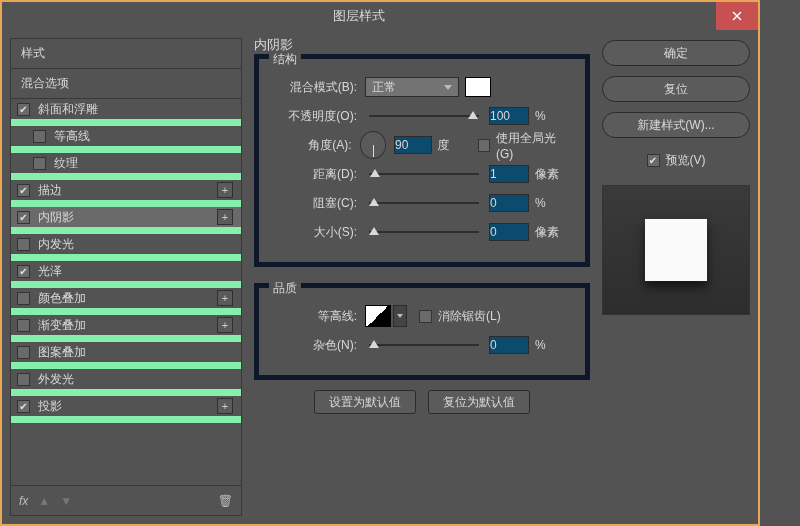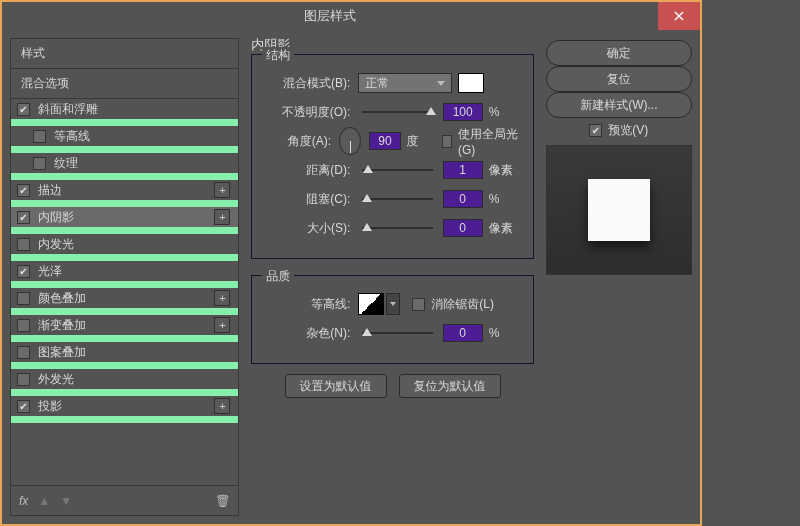--- a/index.html
+++ b/index.html
@@ -1,17 +1,17 @@
 <!DOCTYPE html>
 <html><head>
 <meta charset="utf-8">
 <style>
 *{box-sizing:border-box;margin:0;padding:0;font-family:"Microsoft YaHei",sans-serif;font-size:12px;color:#d8d8d8}
 body{background:#535353;width:800px;height:526px;overflow:hidden}
-.window{width:702px;height:526px;border:2px solid #e8a656;background:#535353;display:flex;flex-direction:column}
+.window{width:760px;height:526px;border:2px solid #e8a656;background:#535353;display:flex;flex-direction:column}
 .titlebar{height:28px;background:#535353;display:flex;align-items:center;position:relative}
 .titlebar .title{flex:1;text-align:center;font-size:13px}
 .titlebar .close{width:42px;height:28px;background:#c75050;display:flex;align-items:center;justify-content:center;cursor:pointer}
 .titlebar .close svg{width:10px;height:10px}
 .body{flex:1;display:flex;padding:8px;gap:8px}
 .left{width:232px;display:flex;flex-direction:column;border:1px solid #383838;background:#535353}
 .left .hdr{padding:6px 10px;border-bottom:1px solid #383838}
 .style-list{flex:1;overflow:auto}
 .style-row{display:flex;align-items:center;height:27px;padding:0 8px 0 6px;border-bottom:7px solid #86efac;cursor:pointer;position:relative}
 .style-row.selected{background:#6a6a6a}
@@ -21,43 +21,43 @@
 .style-row .chk.on::after{content:"✔";font-size:10px;color:#e0e0e0}
 .style-row .lbl{flex:1}
 .style-row .plus{width:16px;height:16px;border:1px solid #2f2f2f;background:#5a5a5a;display:flex;align-items:center;justify-content:center;font-size:11px;color:#ccc}
 .left .footer{height:30px;border-top:1px solid #383838;display:flex;align-items:center;padding:0 8px;gap:10px}
 .left .footer .fx{font-style:italic;font-size:12px;color:#bbb}
 .left .footer .arrow{color:#777;font-size:12px}
 .left .footer .spacer{flex:1}
 .left .footer .trash{color:#bbb}
 .center{flex:1;position:relative}
 .panel-title{position:absolute;top:-2px;left:4px;font-size:13px}
-.group{border:1px solid #0f172a;margin:16px 4px 8px 4px;padding:12px 14px 14px 14px;position:relative}
+.group{border:5px solid #0f172a;margin:16px 4px 8px 4px;padding:12px 14px 14px 14px;position:relative}
 .group .legend{position:absolute;top:-8px;left:10px;background:#535353;padding:0 4px}
 .row{display:flex;align-items:center;height:26px;margin:3px 0}
 .row .label{width:84px;text-align:right;margin-right:8px}
 .select{width:94px;height:20px;background:#737373;border:1px solid #2b2b2b;display:flex;align-items:center;padding:0 6px;position:relative}
 .select::after{content:"";position:absolute;right:6px;top:7px;border-left:4px solid transparent;border-right:4px solid transparent;border-top:5px solid #bbb}
 .swatch{width:26px;height:20px;background:#fff;border:1px solid #000;margin-left:6px}
 .slider{flex:1;height:14px;position:relative;margin:0 10px 0 4px;max-width:110px}
 .slider .track{position:absolute;top:6px;left:0;right:0;height:2px;background:#2e2e2e}
 .slider .thumb{position:absolute;top:2px;width:0;height:0;border-left:5px solid transparent;border-right:5px solid transparent;border-bottom:8px solid #d8d8d8}
-.numbox{width:40px;height:18px;background:#4c1d95;border:1px solid #2b2b2b;text-align:center;line-height:16px;margin-right:6px}
+.numbox{width:40px;height:18px;background:#0c4a6e;border:1px solid #2b2b2b;text-align:left;line-height:16px;margin-right:6px}
 .unit{width:30px}
 .angle{width:28px;height:28px;border:1px solid #333;border-radius:50%;background:#5a5a5a;position:relative;margin-right:8px}
 .angle::after{content:"";position:absolute;left:50%;top:50%;width:1px;height:12px;background:#ddd;transform-origin:top;transform:rotate(0deg)}
 .chkline{display:flex;align-items:center;gap:6px}
 .chkline .chk{width:13px;height:13px;border:1px solid #333;background:#6a6a6a}
 .contour{width:26px;height:22px;background:linear-gradient(135deg,#fff 0%,#fff 50%,#000 50%,#000 100%);border:1px solid #000;margin-right:2px}
 .contour-wrap{display:flex;align-items:center}
 .contour-dd{width:14px;height:22px;background:#444;border:1px solid #2b2b2b;display:flex;align-items:center;justify-content:center}
 .contour-dd::after{content:"";border-left:3px solid transparent;border-right:3px solid transparent;border-top:4px solid #bbb}
 .btn-row{display:flex;gap:12px;justify-content:center;margin-top:10px}
 .pbtn{height:24px;padding:3px 14px;border:1px solid #2b2b2b;background:#5b5b5b;border-radius:3px;display:flex;align-items:center;cursor:pointer}
-.right{width:148px;display:flex;flex-direction:column;padding-top:2px}
+.right{width:148px;display:flex;flex-direction:column;gap:10px;padding-top:2px}
 .rbtn{height:26px;border:1px solid #2b2b2b;background:#5b5b5b;border-radius:13px;display:flex;align-items:center;justify-content:center;cursor:pointer}
 .preview-chk{display:flex;align-items:center;justify-content:center;gap:6px;margin-top:4px}
 .preview-chk .chk{width:13px;height:13px;border:1px solid #333;background:#6a6a6a;display:flex;align-items:center;justify-content:center}
 .preview-chk .chk::after{content:"✔";font-size:10px;color:#e0e0e0}
 .preview-box{margin-top:6px;height:130px;border:1px solid #333;background:linear-gradient(#3a3a3a,#2d2d2d);display:flex;align-items:center;justify-content:center}
 .preview-box .sq{width:62px;height:62px;background:#fafafa;box-shadow:0 6px 10px rgba(0,0,0,.6)}
 </style>
 </head>
 <body>
 

